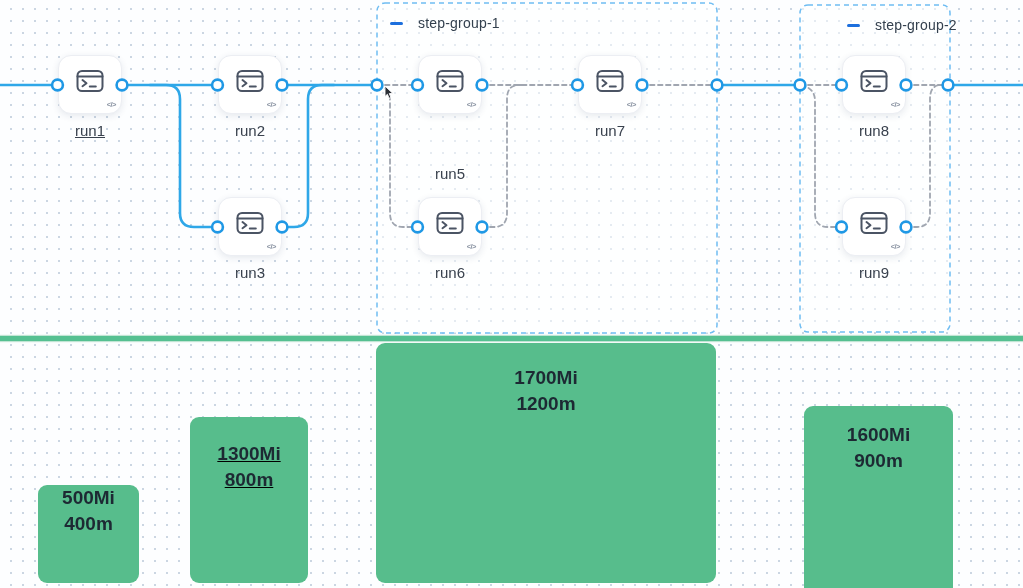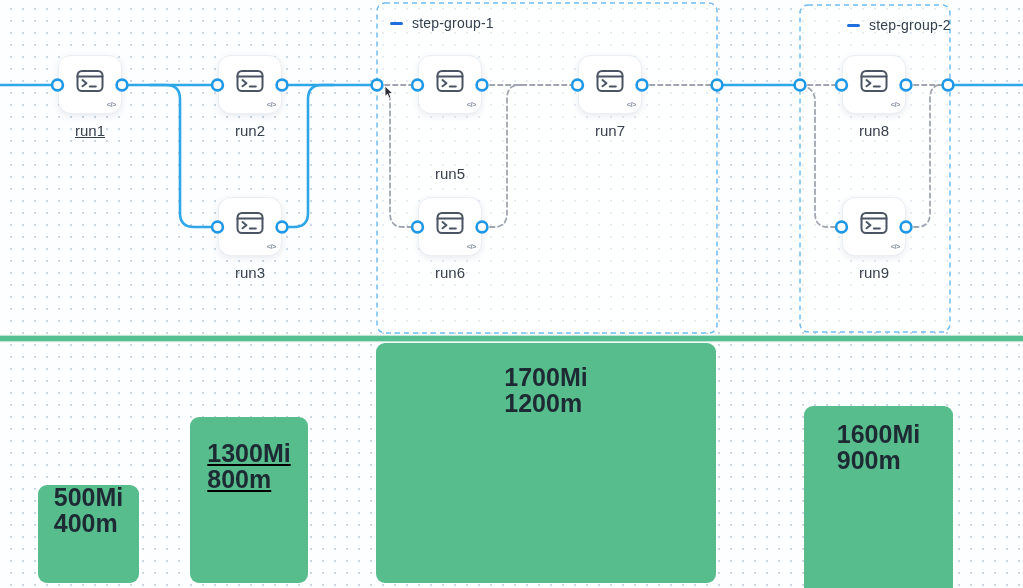--- a/index.html
+++ b/index.html
@@ -10,34 +10,34 @@
     background-size:12px 12px;background-position:5px 3px;
     font-family:"Liberation Sans","DejaVu Sans",sans-serif;
   }
   svg.layer{position:absolute;left:0;top:0;width:1023px;height:588px;pointer-events:none;}
   svg.layer *{pointer-events:auto;}
   .edge-solid{fill:none;stroke:#2ea7e8;stroke-width:2.6;stroke-linecap:round;}
   .edge-dashed{fill:none;stroke:#a0a6b0;stroke-width:1.8;stroke-linecap:round;stroke-dasharray:4.5 3.5;}
   .group-rect{fill:none;stroke:#6fbdf2;stroke-width:1.5;stroke-dasharray:5 4;}
   .port{fill:#ffffff;stroke:#1f98e5;stroke-width:2.6;}
   .group-bg{position:absolute;background:rgba(255,255,255,0.5);border-radius:8px;}
-  .group-label{position:absolute;display:flex;align-items:center;gap:9px;}
+  .group-label{position:absolute;display:flex;align-items:center;gap:15px;}
   .group-label .minus{width:13px;height:3px;border-radius:2px;background:#1c6fdd;}
   .group-label .txt{font-size:14px;color:#33404e;letter-spacing:.2px;}
   .node{
     position:absolute;width:64px;height:59px;background:#ffffff;
     border:1px solid #eceef3;border-radius:13px;box-sizing:border-box;
     box-shadow:0 2px 7px rgba(30,45,90,0.10);
   }
   .node .term{position:absolute;left:50%;top:13px;transform:translateX(-50%);}
   .node .code{position:absolute;right:5px;bottom:4px;font-size:7.5px;color:#8a93a2;font-weight:700;letter-spacing:-.5px;}
   .node-label{position:absolute;width:100px;text-align:center;font-size:15px;color:#3a424e;}
   #divider{position:absolute;left:0;top:336px;width:1023px;height:4.5px;background:#55c091;box-shadow:0 1px 1px rgba(120,200,160,.45),0 -1px 1px rgba(120,200,160,.45);}
   .bar{position:absolute;background:#57bd8c;border-radius:9px;display:flex;flex-direction:column;align-items:center;}
-  .bar .bar-label{font-size:25px;font-weight:700;color:#1d2933;line-height:25.5px;text-align:left;}
+  .bar .bar-label{font-size:19px;font-weight:700;color:#1d2933;line-height:25.5px;text-align:center;}
   #cursor{position:absolute;left:384px;top:86px;}
 </style>
 </head>
 <body>
 
 <div id="canvas">
   <div id="group-bgs">
       <div class="group-bg" style="left:377px;top:3px;width:340px;height:330px;"></div>
       <div class="group-bg" style="left:800px;top:5px;width:150px;height:327px;"></div>
     </div>

